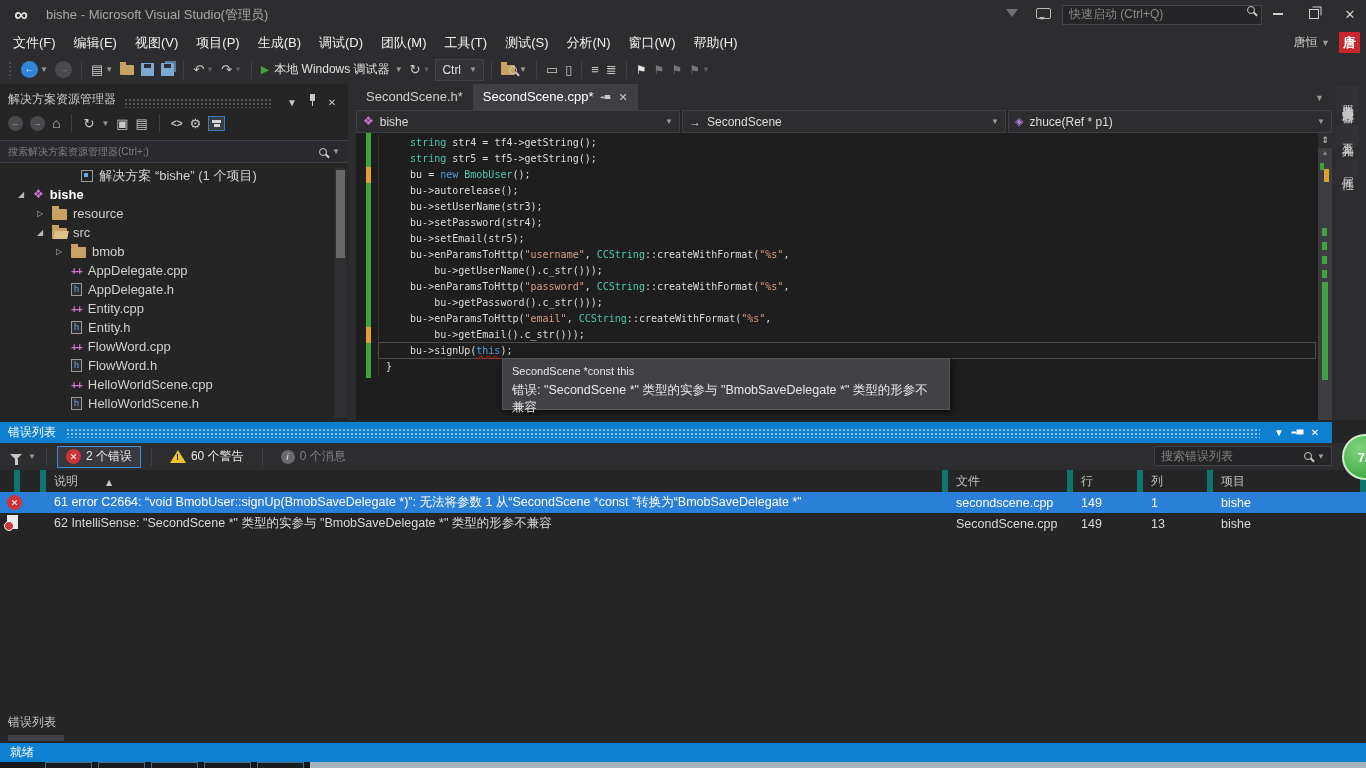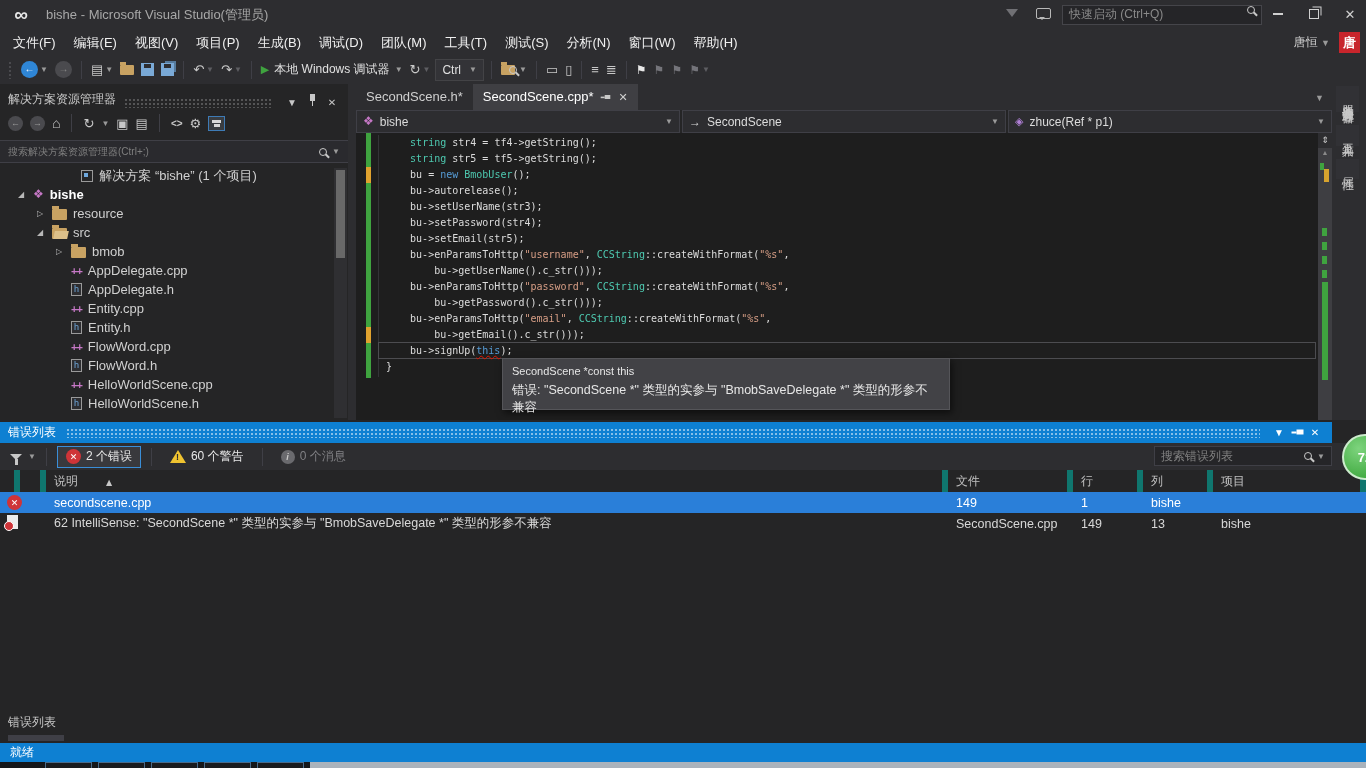--- a/index.html
+++ b/index.html
@@ -476,20 +476,21 @@
       <div></div>
       <div><span>说明</span><span class="sort-arrow">▲</span></div>
       <div>文件</div>
       <div>行</div>
       <div>列</div>
       <div>项目</div>
     </div>
     <div class="ep-rows">
         <div class="ep-row sel">
           <div class="cell icon-cell"><span class="sev-error">✕</span></div>
+          <div class="cell">61 error C2664: “void BmobUser::signUp(BmobSaveDelegate *)”: 无法将参数 1 从“SecondScene *const ”转换为“BmobSaveDelegate *”</div>
           <div class="cell">secondscene.cpp</div>
           <div class="cell">149</div>
           <div class="cell">1</div>
           <div class="cell">bishe</div>
         </div>
         <div class="ep-row">
           <div class="cell icon-cell"><span class="sev-intelli"></span></div>
           <div class="cell">62 IntelliSense: "SecondScene *" 类型的实参与 "BmobSaveDelegate *" 类型的形参不兼容</div>
           <div class="cell">SecondScene.cpp</div>
           <div class="cell">149</div>

